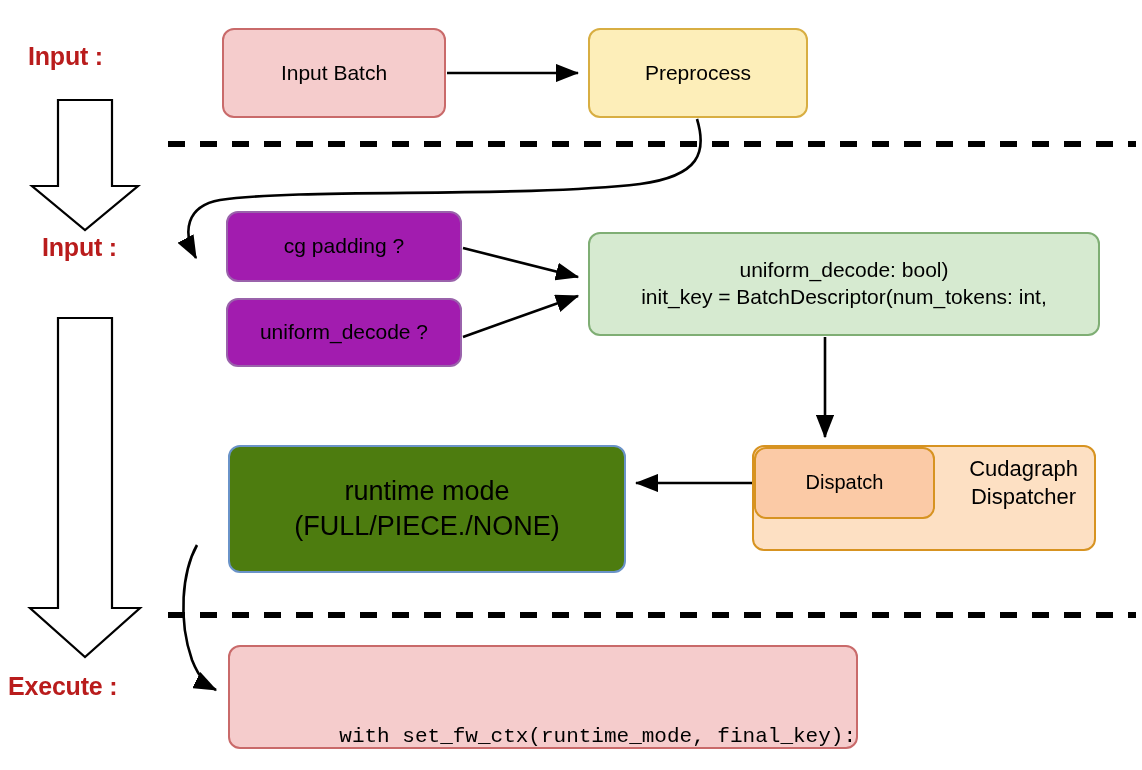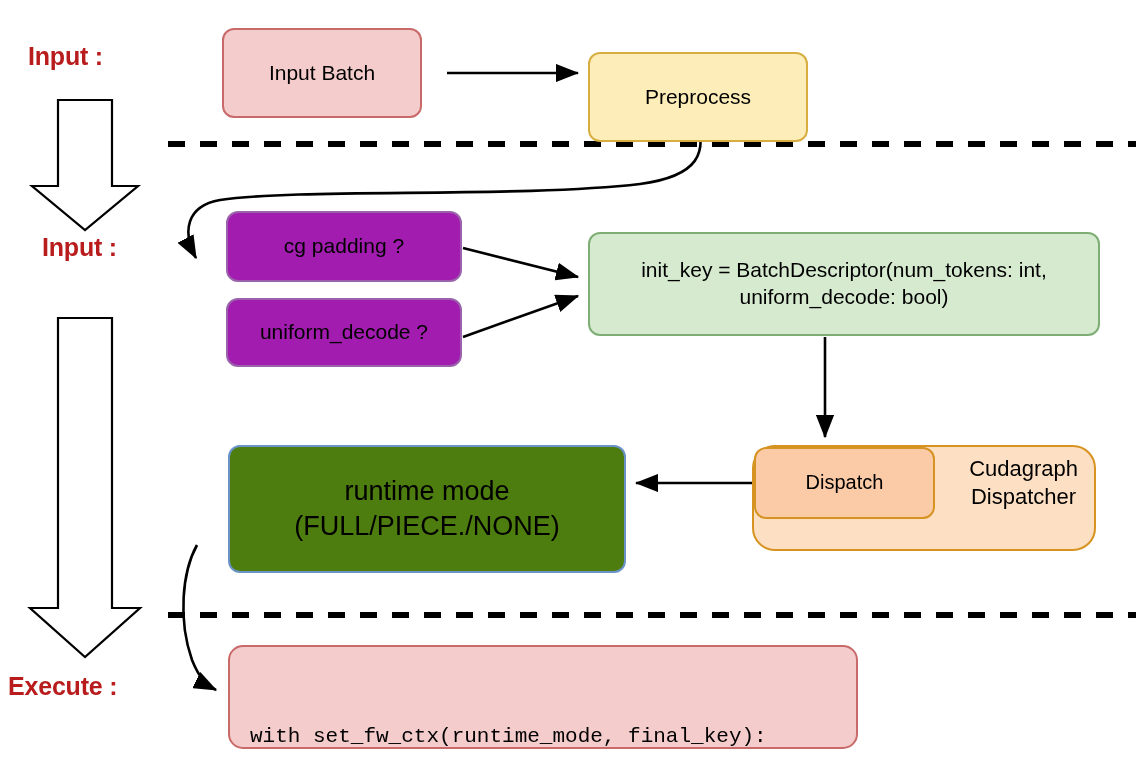--- a/index.html
+++ b/index.html
@@ -42,29 +42,28 @@
     text-align: center;
     border-radius: 12px;
     border-width: 2px;
     border-style: solid;
     font-size: 21px;
     line-height: 1.28;
     color: #000000;
     padding: 2px 10px;
   }
   .node-input-batch {
-    left: 222px; top: 28px; width: 200px; height: 90px;
+    left: 222px; top: 28px; width: 224px; height: 90px;
     background: #f5cccc;
     border-color: #c96a6a;
   }
   .node-preprocess {
     left: 588px; top: 28px; width: 220px; height: 90px;
     background: #fdeeb9;
     border-color: #d8ae42;
-    margin-top: 24px;
   }
   .node-cg-padding {
     left: 226px; top: 211px; width: 236px; height: 71px;
     background: #a21caf;
     border-color: #9a62ab;
   }
   .node-uniform-decode {
     left: 226px; top: 298px; width: 236px; height: 69px;
     background: #a21caf;
     border-color: #9a62ab;
@@ -82,41 +81,39 @@
   }
   .node-cudagraph-dispatcher {
     left: 752px; top: 445px; width: 344px; height: 106px;
     background: #fde0c3;
     border-color: #d79321;
     align-items: flex-start;
     justify-content: flex-end;
     padding-top: 8px;
     padding-right: 16px;
     font-size: 22px;
-    border-radius: 23px;
   }
   .node-dispatch {
     left: 754px; top: 447px; width: 181px; height: 72px;
     background: #fbcaa6;
     border-color: #d79321;
     font-size: 20px;
     z-index: 3;
   }
   .node-code {
     left: 228px; top: 645px; width: 630px; height: 104px;
     background: #f5cccc;
     border-color: #c96a6a;
     font-family: "Liberation Mono", "DejaVu Sans Mono", monospace;
     font-size: 21px;
     display: block;
     padding: 14px 0 0 20px;
-    text-align: left;
+    text-align: right;
     white-space: pre;
     line-height: 1.45;
-    border-radius: 15px;
   }
   .label-input  { left: 28px;  top: 42px; }
   .label-plan   { left: 42px;  top: 233px; }
   .label-execute{ left: 8px;  top: 672px; }
 </style>
 </head>
 <body>
 
 <div id="canvas">
 
@@ -164,22 +161,22 @@
   <div class="node node-cg-padding">
     <span>cg padding ?</span>
   </div>
 
   <div class="node node-uniform-decode">
     <span>uniform_decode ?</span>
   </div>
 
   <div class="node node-init-key">
     <div>
+      <div>uniform_decode: bool)</div>
       <div>init_key = BatchDescriptor(num_tokens: int,</div>
-      <div>uniform_decode: bool)</div>
     </div>
   </div>
 
   <div class="node node-runtime-mode">
     <div>
       <div>runtime mode (FULL/PIECE./NONE)</div>
     </div>
   </div>
 
   <div class="node node-cudagraph-dispatcher">

